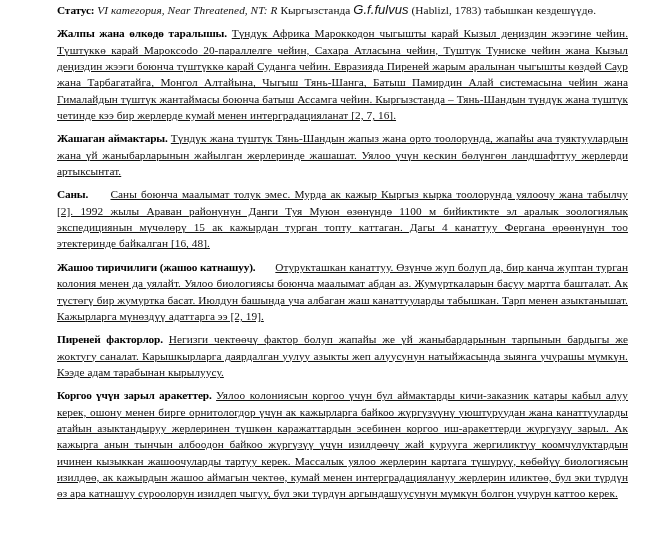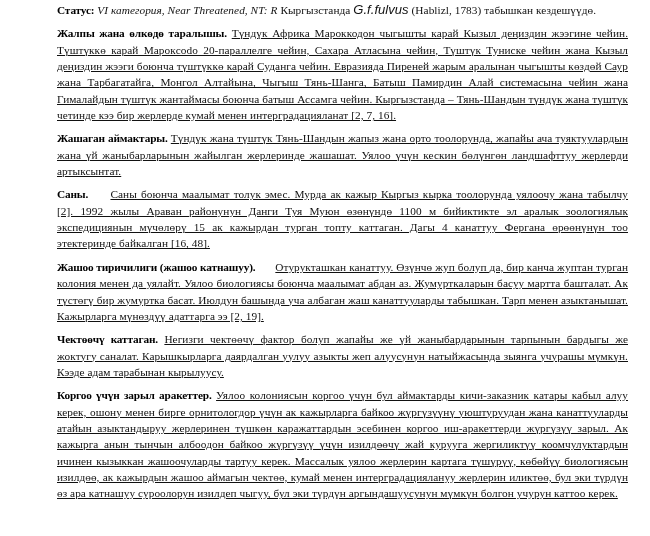--- a/index.html
+++ b/index.html
@@ -87,21 +87,21 @@
     <span class="body-text"><span>Саны боюнча маалымат толук эмес. Мурда ак кажыр Кыргыз кырка тоолорунда уялоочу жана табылчу [2]. 1992 жылы Араван районунун Данги Туя Муюн өзөнүндө 1100 м бийиктикте эл аралык зоологиялык экспедициянын мүчөлөрү 15 ак кажырдан турган топту каттаган. Дагы 4 канаттуу Фергана өрөөнүнүн тоо этектеринде байкалган [16, 48].</span></span>
   </p>
 
   <p class="para">
     <span class="heading">Жашоо тиричилиги (жашоо катнашуу).</span>
     <span class="sp"></span>
     <span class="body-text"><span>Отурукташкан канаттуу. Өзүнчө жуп болуп да, бир канча жуптан турган колония менен да уялайт. Уялоо биологиясы боюнча маалымат абдан аз. Жумурткаларын басуу мартта башталат. Ак түстөгү бир жумуртка басат. Июлдун башында уча албаган жаш канаттууларды табышкан. Тарп менен азыктанышат. Кажырларга мүнөздүү адаттарга ээ [2, 19].</span></span>
   </p>
 
   <p class="para">
-    <span class="heading">Чектөөчү каттаган.</span>
+    <span class="heading">Пиреней факторлор.</span>
     <span class="body-text"> <span>Негизги чектөөчү фактор болуп жапайы же үй жаныбардарынын тарпынын бардыгы же жоктугу саналат. Карышкырларга даярдалган уулуу азыкты жеп алуусунун натыйжасында зыянга учурашы мүмкүн. Кээде адам тарабынан кырылуусу.</span></span>
   </p>
 
 
 
   <p class="para">
     <span class="heading">Коргоо үчүн зарыл аракеттер.</span>
     <span class="body-text"> <span>Уялоо колониясын коргоо үчүн бул аймактарды кичи-заказник катары кабыл алуу керек, ошону менен бирге орнитологдор үчүн ак кажырларга байкоо жүргүзүүнү уюштуруудан жана канаттууларды атайын азыктандыруу жерлеринен түшкөн каражаттардын эсебинен коргоо иш-аракеттерди жүргүзүү зарыл. Ак кажырга анын тынчын албоодон байкоо жүргүзүү үчүн изилдөөчү жай курууга жергиликтүү коомчулуктардын ичинен кызыккан жашоочуларды тартуу керек. Массалык уялоо жерлерин картага түшүрүү, көбөйүү биологиясын изилдөө, ак кажырдын жашоо аймагын чектөө,  кумай менен интерградациялануу жерлерин иликтөө, бул эки түрдүн өз ара катнашуу суроолорун изилдеп чыгуу, бул эки түрдүн аргындашуусунун мүмкүн болгон учурун каттоо керек.</span></span>
   </p>
 

